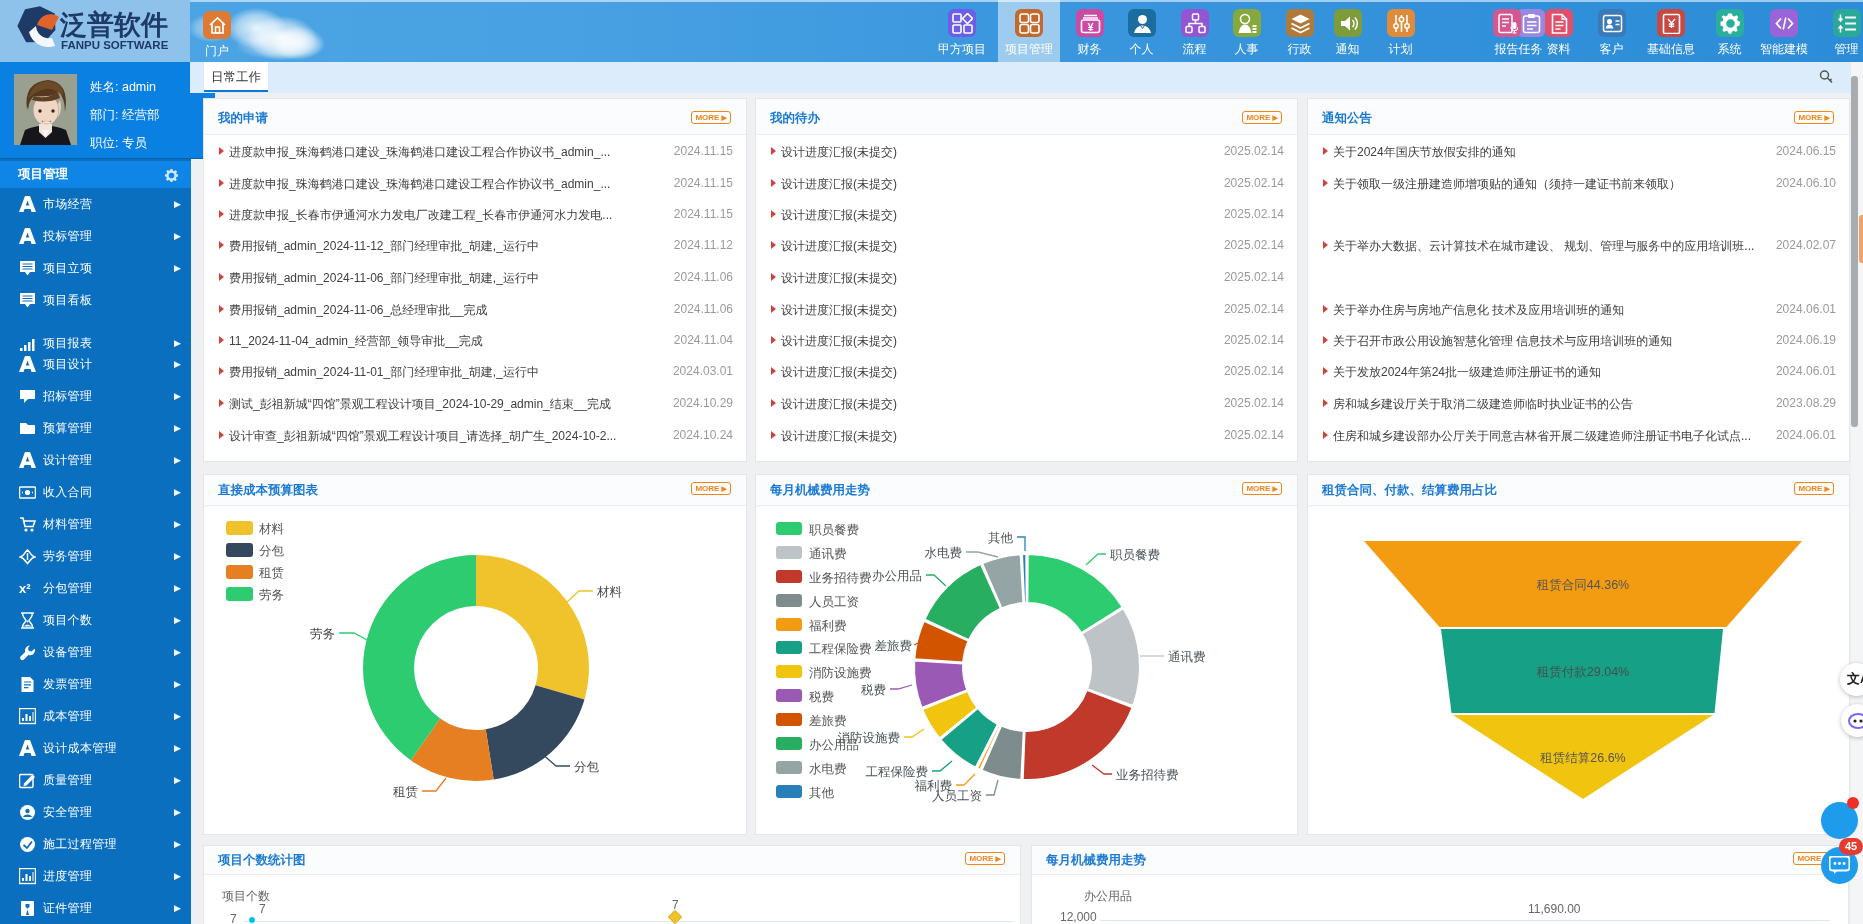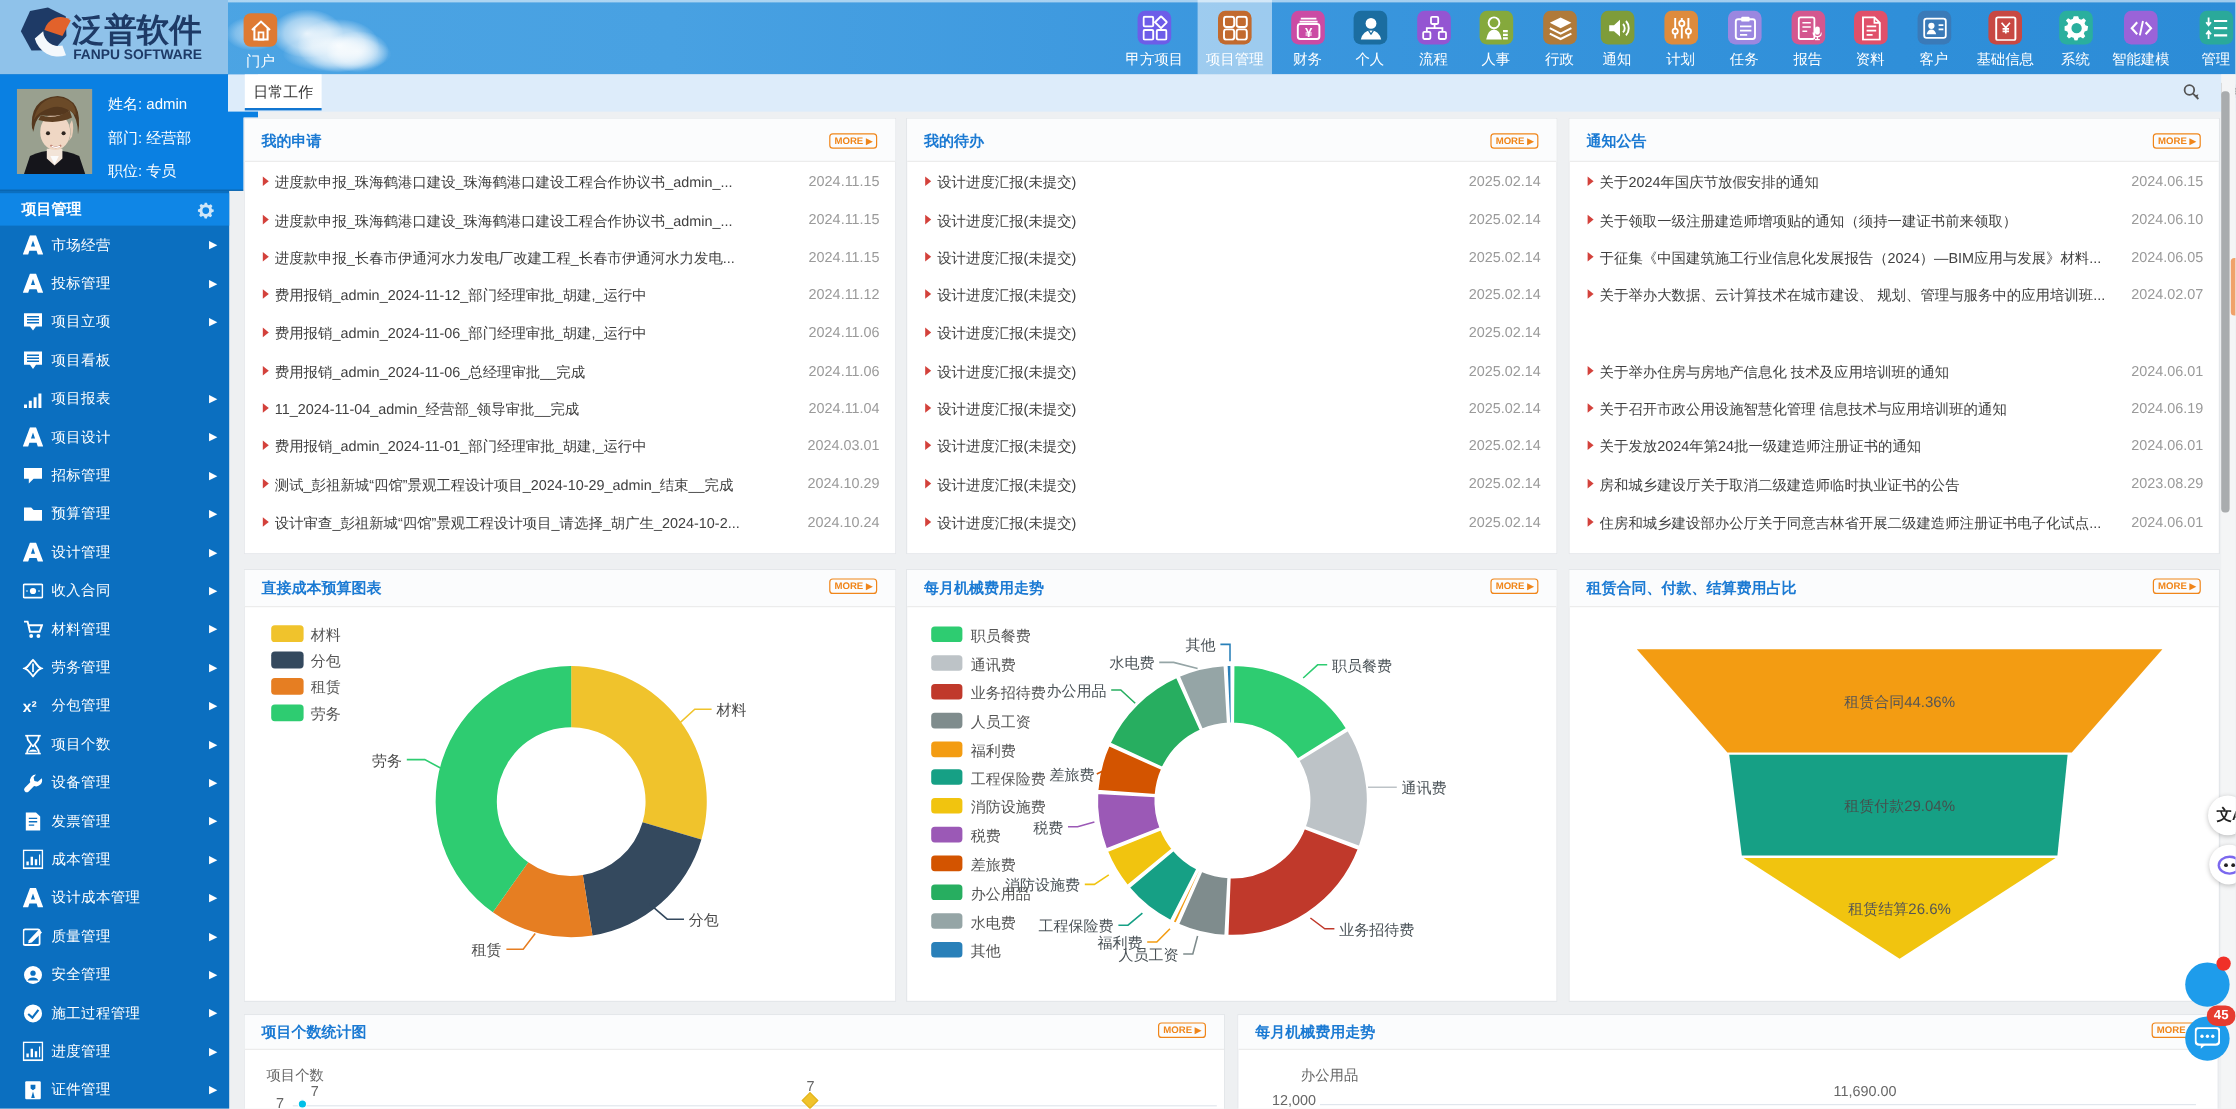--- a/index.html
+++ b/index.html
@@ -144,21 +144,21 @@
     <div class="ic" style="background:#de8b3c">
       <svg width="21" height="21" viewBox="0 0 21 21">
         <path d="M5 2 V19 M10.5 2 V19 M16 2 V19" stroke="#fff" stroke-width="1.6"></path>
         <circle cx="5" cy="13" r="2.2" fill="#de8b3c" stroke="#fff" stroke-width="1.5"></circle>
         <circle cx="10.5" cy="6.5" r="2.2" fill="#de8b3c" stroke="#fff" stroke-width="1.5"></circle>
         <circle cx="16" cy="13" r="2.2" fill="#de8b3c" stroke="#fff" stroke-width="1.5"></circle>
       </svg>
     </div>
     <div class="lb">计划</div>
   </div>
-<div class="navitem" style="left:1427px;width:53px">
+<div class="navitem" style="left:1504px;width:53px">
     <div class="ic" style="background:#9b87e0">
       <svg width="21" height="21" viewBox="0 0 21 21">
         <rect x="2.5" y="3" width="16" height="16.5" rx="2" fill="none" stroke="#fff" stroke-width="1.6"></rect>
         <rect x="7" y="1" width="7" height="4" rx="1" fill="#fff"></rect>
         <path d="M6 9 h9.5 M6 12.5 h9.5 M6 16 h6" stroke="#fff" stroke-width="1.4"></path>
       </svg>
     </div>
     <div class="lb">任务</div>
   </div>
 <div class="navitem" style="left:1480px;width:53px">
@@ -287,21 +287,21 @@
     <span class="t">项目立项</span>
     <span class="ar">▶</span>
   </div>
 <div class="mi" style="top:284px">
     <svg width="17" height="17" viewBox="0 0 17 17">
       <path d="M1 1 H16 V12 H11 L8.5 15.5 L6 12 H1 Z" fill="#fff"></path>
       <path d="M3.5 4 h10 M3.5 6.5 h10 M3.5 9 h10" stroke="#0b6fc0" stroke-width="1.2"></path>
     </svg>
     <span class="t">项目看板</span>
   </div>
-<div class="mi" style="top:316px">
+<div class="mi" style="top:327px">
     <svg width="17" height="17" viewBox="0 0 17 17">
       <path d="M1 16 V13 H3.5 V16 Z M5 16 V10 H7.5 V16 Z M9 16 V7 H11.5 V16 Z M13 16 V4 H15.5 V16 Z" fill="#fff"></path>
     </svg>
     <span class="t">项目报表</span>
     <span class="ar">▶</span>
   </div>
 <div class="mi" style="top:348px">
     <svg width="17" height="17" viewBox="0 0 17 17">
       <path d="M0 16 L6 0 H11 L17 16 H12.5 L11.5 13 H5.5 L4.5 16 Z M6.8 9.5 h3.4 L8.5 4.5 Z" fill="#fff"></path>
     </svg>
@@ -576,25 +576,20 @@
     </div>
 <div class="row" style="top:40px">
       <span class="bu"></span>
       <span class="tx">关于2024年国庆节放假安排的通知</span>
       <span class="dt">2024.06.15</span>
     </div>
 <div class="row" style="top:72px">
       <span class="bu"></span>
       <span class="tx">关于领取一级注册建造师增项贴的通知（须持一建证书前来领取）</span>
       <span class="dt">2024.06.10</span>
-    </div>
-<div class="row" style="top:103px">
-      <span class="bu"></span>
-      <span class="tx">于征集《中国建筑施工行业信息化发展报告（2024）—BIM应用与发展》材料...</span>
-      <span class="dt">2024.06.05</span>
     </div>
 <div class="row" style="top:134px">
       <span class="bu"></span>
       <span class="tx">关于举办大数据、云计算技术在城市建设、 规划、管理与服务中的应用培训班...</span>
       <span class="dt">2024.02.07</span>
     </div>
 <div class="row" style="top:198px">
       <span class="bu"></span>
       <span class="tx">关于举办住房与房地产信息化 技术及应用培训班的通知</span>
       <span class="dt">2024.06.01</span>

